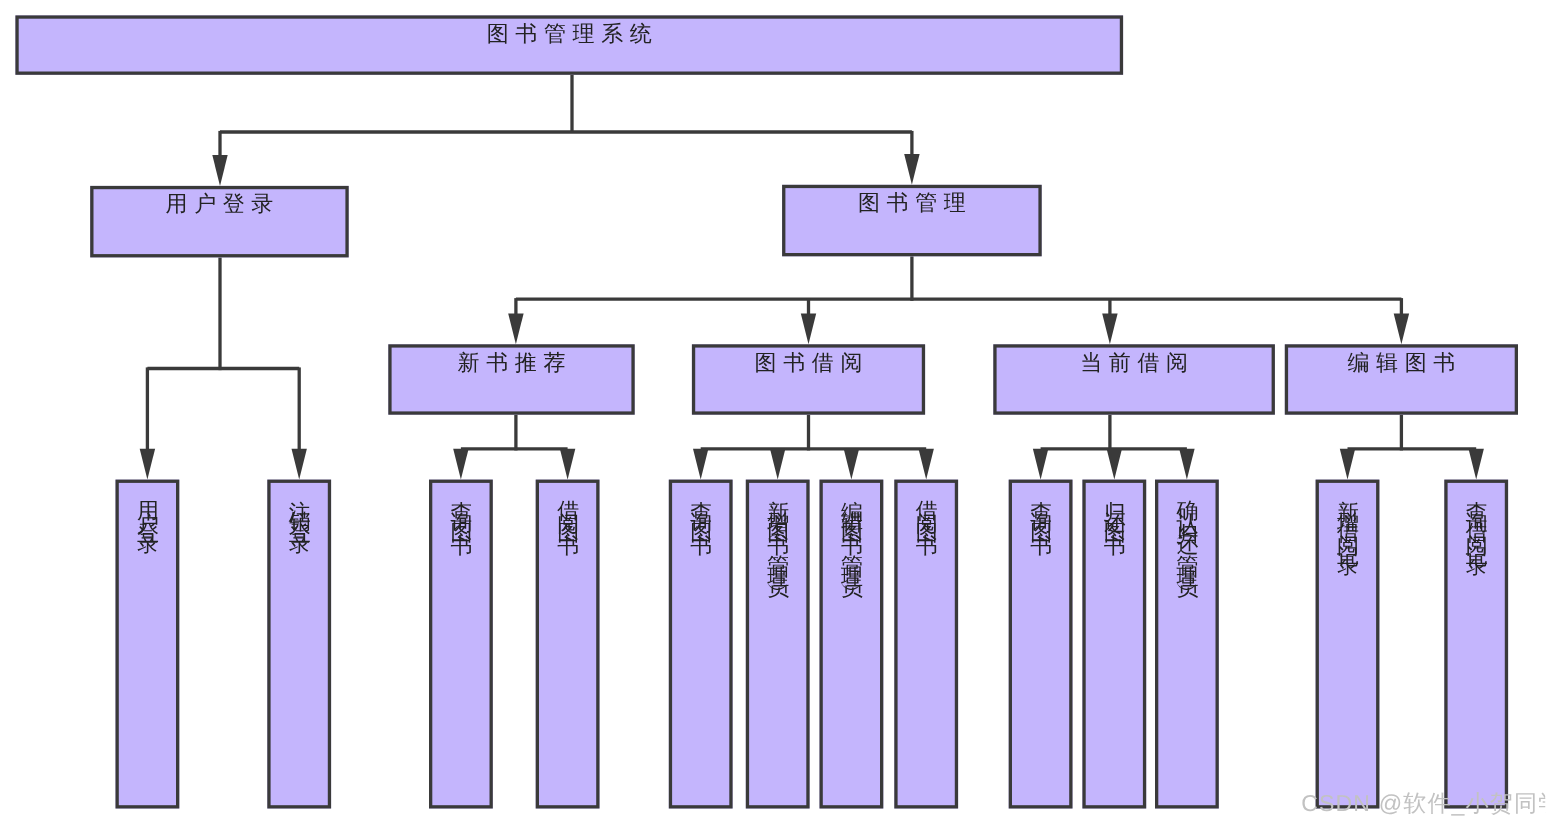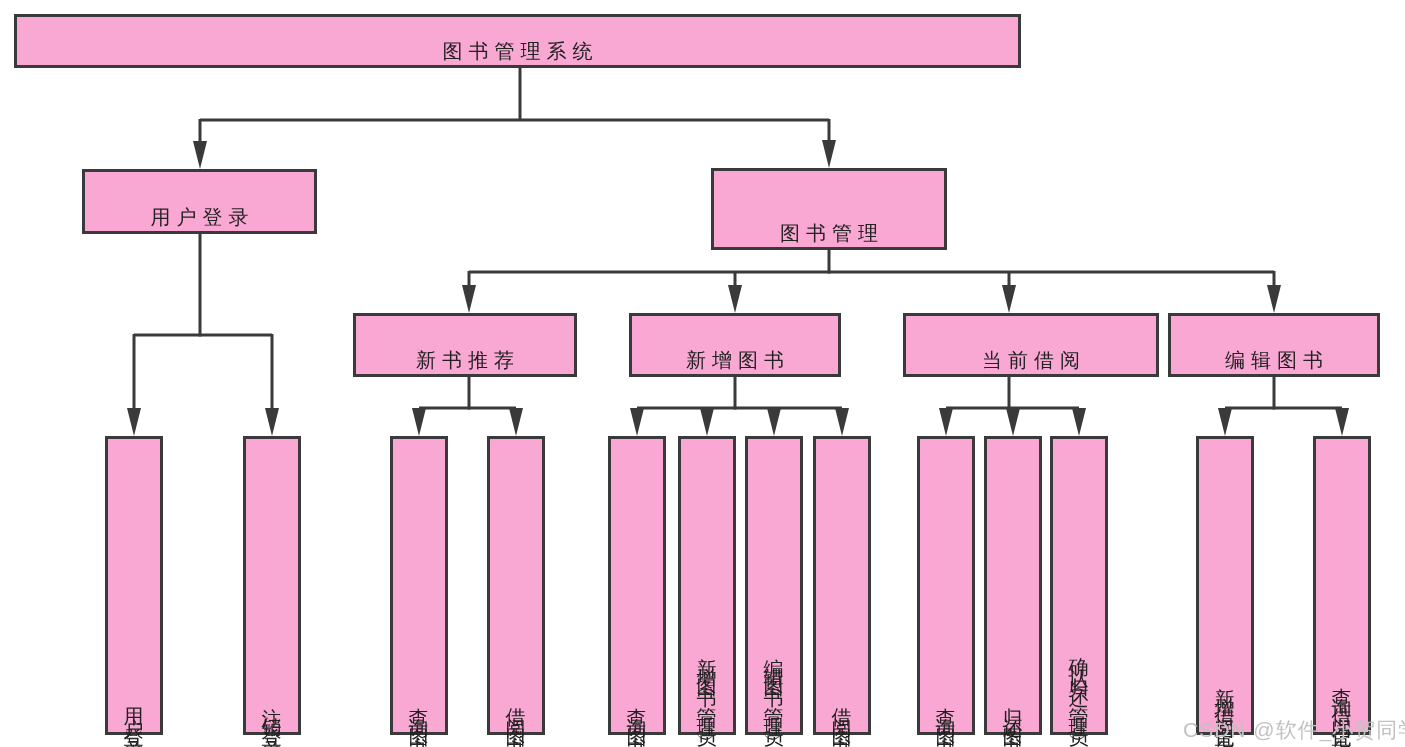--- a/index.html
+++ b/index.html
@@ -10,23 +10,23 @@
     --bg:#ffffff;
   }
   html,body{margin:0;padding:0;background:var(--bg);}
   .canvas{
     position:relative;width:1405px;height:747px;background:var(--bg);
     font-family:"Liberation Sans","DejaVu Sans",sans-serif;
     overflow:hidden;
   }
   .connectors{position:absolute;left:0;top:0;width:1405px;height:747px;}
   .box{
-    position:absolute;box-sizing:border-box;background:#f9a8d4;
+    position:absolute;box-sizing:border-box;background:#c4b5fd;
     border:3px solid var(--border);
-    display:flex;align-items:flex-end;justify-content:center;
+    display:flex;align-items:flex-start;justify-content:center;
     color:var(--text);
   }
   .box.h{font-size:20px;letter-spacing:6px;white-space:nowrap;}
   .box.h span{margin-left:6px;} 
   .box.v span{
     writing-mode:vertical-rl;text-orientation:mixed;
     font-size:20px;letter-spacing:10px;line-height:1;
   }
   .watermark{
     position:absolute;left:1183px;top:716px;
@@ -117,29 +117,29 @@
     </g>
   </svg>
 
   <div class="box h" style="left:14px;top:14px;width:1007px;height:54px">
     <span>图书管理系统</span>
   </div>
 
   <div class="box h" style="left:82px;top:169px;width:235px;height:65px">
     <span>用户登录</span>
   </div>
-  <div class="box h" style="left:711px;top:168px;width:236px;height:82px">
+  <div class="box h" style="left:711px;top:168px;width:236px;height:65px">
     <span>图书管理</span>
   </div>
 
   <div class="box h" style="left:353px;top:313px;width:224px;height:64px">
     <span>新书推荐</span>
   </div>
   <div class="box h" style="left:629px;top:313px;width:212px;height:64px">
-    <span>新增图书</span>
+    <span>图书借阅</span>
   </div>
   <div class="box h" style="left:903px;top:313px;width:256px;height:64px">
     <span>当前借阅</span>
   </div>
   <div class="box h" style="left:1168px;top:313px;width:212px;height:64px">
     <span>编辑图书</span>
   </div>
 
   <div class="box v" style="left:105px;top:436px;width:58px;height:299px">
     <span>用户登录</span>

